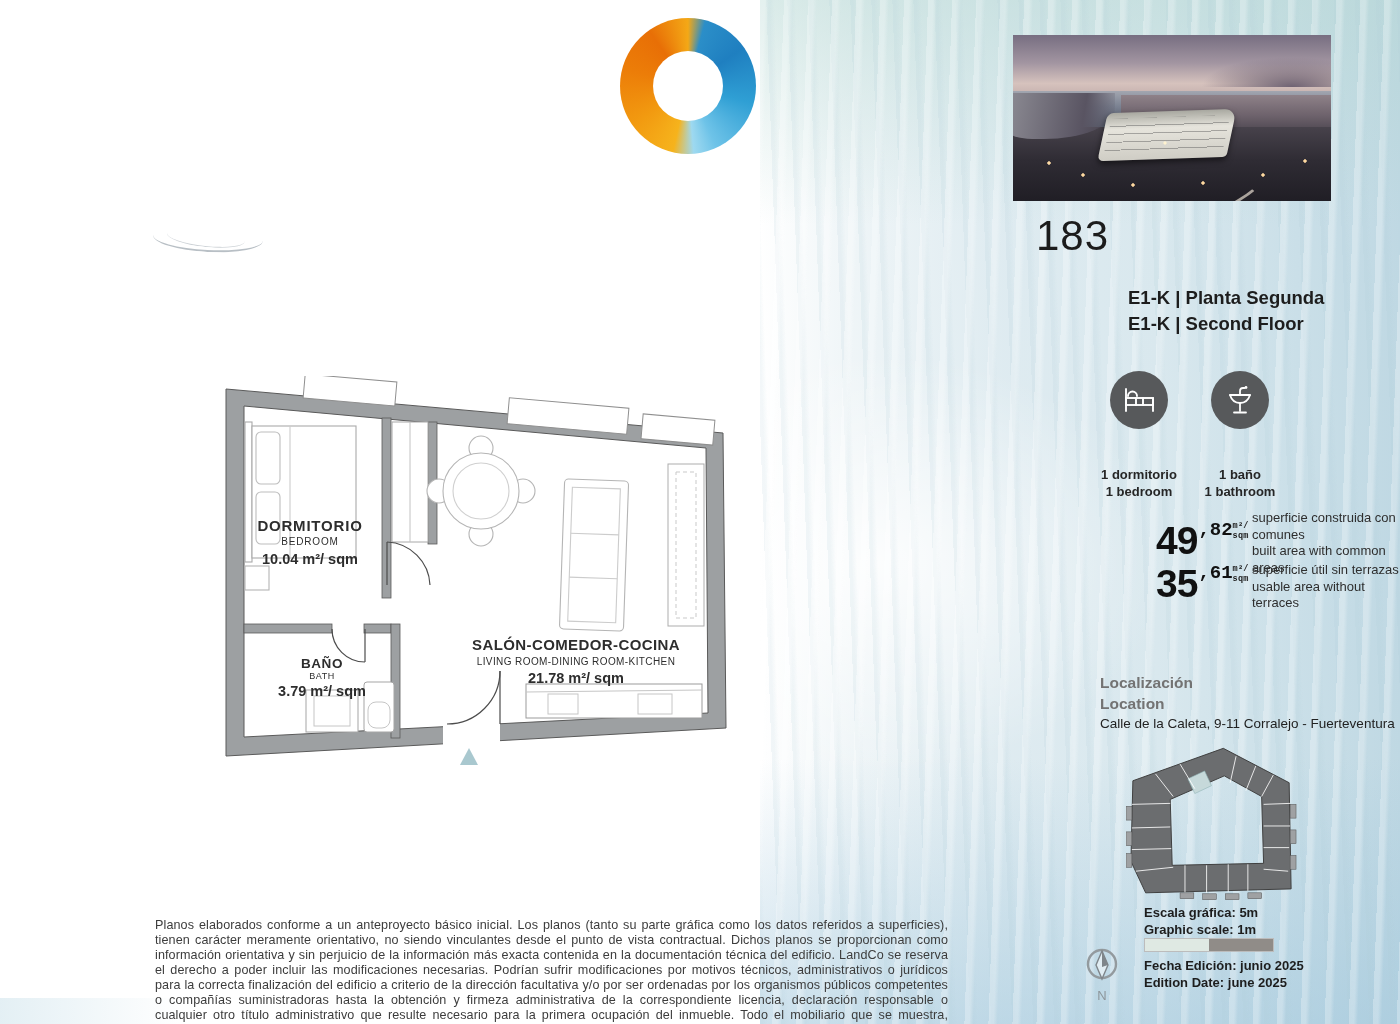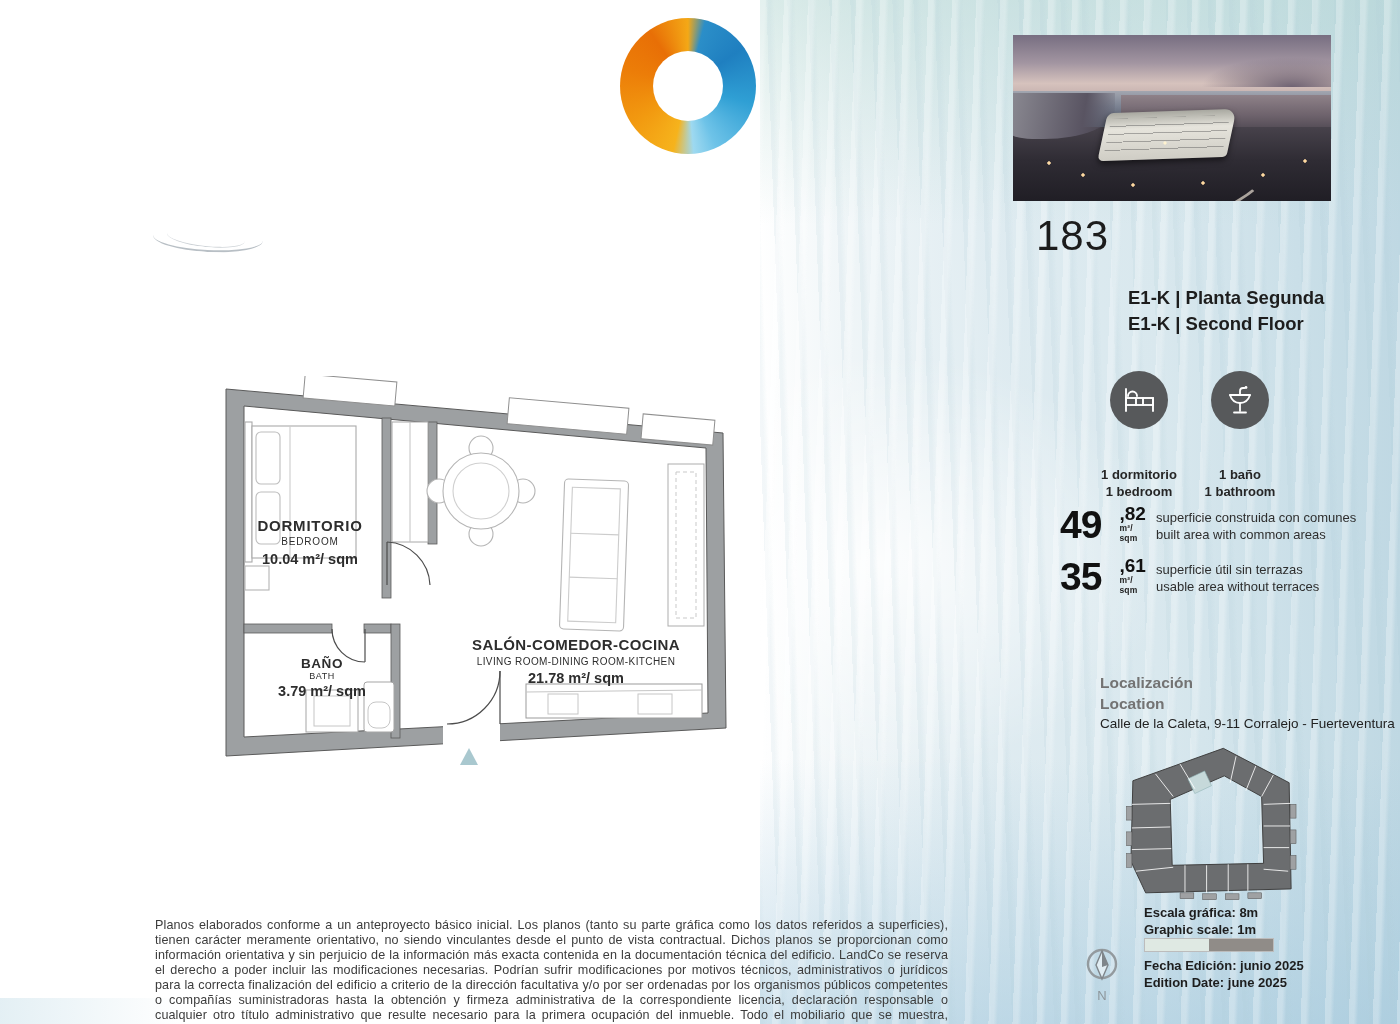--- a/index.html
+++ b/index.html
@@ -67,25 +67,25 @@
   .unit-number{position:absolute;left:1036px;top:212px;font-size:42px;font-weight:400;color:#1c1c1c;letter-spacing:1px;}
   .titles{position:absolute;left:1100px;top:211px;font-size:26px;font-weight:700;line-height:30px;letter-spacing:.2px;color:#161616;}
   .floorcodes{position:absolute;left:1128px;top:285px;font-size:18.5px;font-weight:700;line-height:26px;color:#1d1d1d;}
   
   .feat-circle{position:absolute;width:58px;height:58px;border-radius:50%;background:#57595b;
     display:flex;align-items:center;justify-content:center;}
   .fc1{left:1110px;top:371px;} .fc2{left:1211px;top:371px;}
   .feat-label{position:absolute;width:120px;top:450px;text-align:center;font-size:13px;font-weight:600;line-height:17px;color:#262626;margin-top:16px;}
   .fl1{left:1079px;} .fl2{left:1180px;}
   
-  .area-row{position:absolute;left:1060px;display:flex;align-items:flex-end;}
+  .area-row{position:absolute;left:1156px;display:flex;align-items:center;}
   .ar1{top:505px;} .ar2{top:557px;}
   .area-num{display:flex;width:82px;}
   .area-int{font-size:39px;font-weight:700;line-height:36px;color:#111;letter-spacing:-1px;}
-  .area-frac{display:flex;flex-direction:column;margin-left:18px;margin-top:-2px;}
+  .area-frac{display:flex;flex-direction:row;margin-left:1px;margin-top:-2px;font-family:Liberation Mono, monospace;}
   .area-dec{font-size:19px;font-weight:700;color:#111;line-height:18px;}
   .area-unit{font-size:8.5px;font-weight:700;color:#222;line-height:10px;letter-spacing:.2px;}
   .area-desc{font-size:13px;font-weight:500;line-height:16.5px;color:#2e2e2e;margin-left:14px;padding-top:5px;}
   
   .loc{position:absolute;left:1100px;top:672px;}
   .loc-label{font-size:15.5px;font-weight:700;line-height:21px;color:#737373;}
   .loc-addr{font-size:13.5px;font-weight:500;color:#222;margin-top:2px;}
   
   .siteplan{position:absolute;left:1126px;top:744px;width:172px;height:162px;}
   .scale-block{position:absolute;left:1144px;top:905px;font-size:13px;font-weight:700;line-height:16.5px;color:#1d1d1d;}
@@ -227,21 +227,21 @@
       <rect x="0" y="62" width="6" height="14"></rect>
         <rect x="0" y="88" width="6" height="14"></rect>
       <rect x="0" y="110" width="6" height="14"></rect>
       <rect x="167" y="60" width="6" height="14"></rect>
         <rect x="167" y="86" width="6" height="14"></rect>
       <rect x="167" y="112" width="6" height="14"></rect>
     </g>
   </svg>
 
   <div class="scale-block">
-    <div>Escala gráfica: 8m</div>
+    <div>Escala gráfica: 5m</div>
     <div>Graphic scale: 1m</div>
   </div>
   <div class="scale-bar"></div>
   <div class="edition-block">
     <div>Fecha Edición: junio 2025</div>
     <div>Edition Date: june 2025</div>
   </div>
   <svg class="compass" viewBox="0 0 40 58">
     <circle cx="20" cy="18" r="14" fill="none" stroke="#939a9e" stroke-width="2.4"></circle>
     <path d="M20,5 L26,19 L20,33 L14,19 Z" fill="rgba(255,255,255,0.5)" stroke="#7e858a" stroke-width="1.4"></path>

